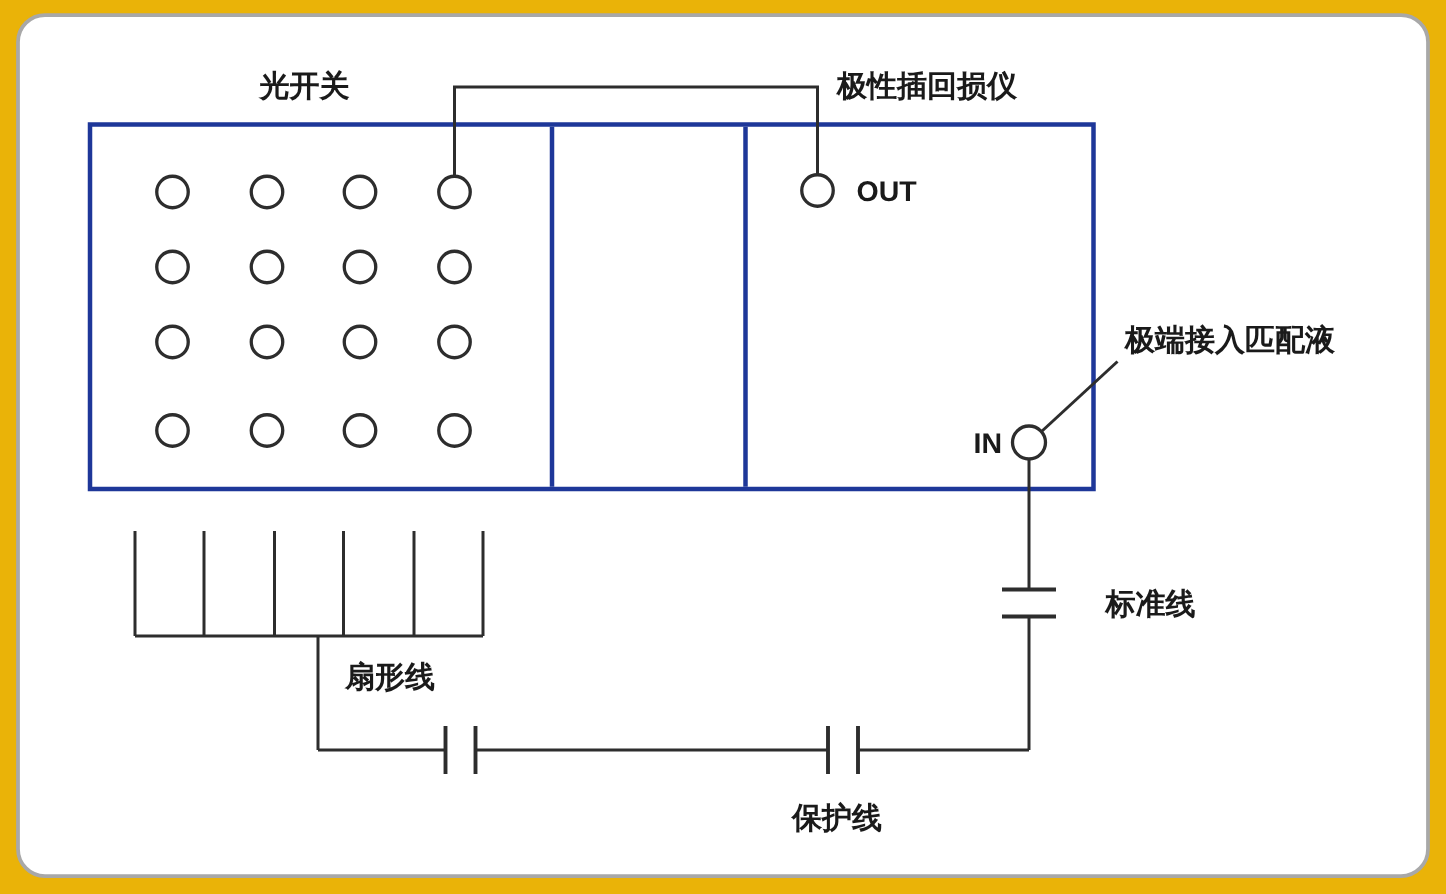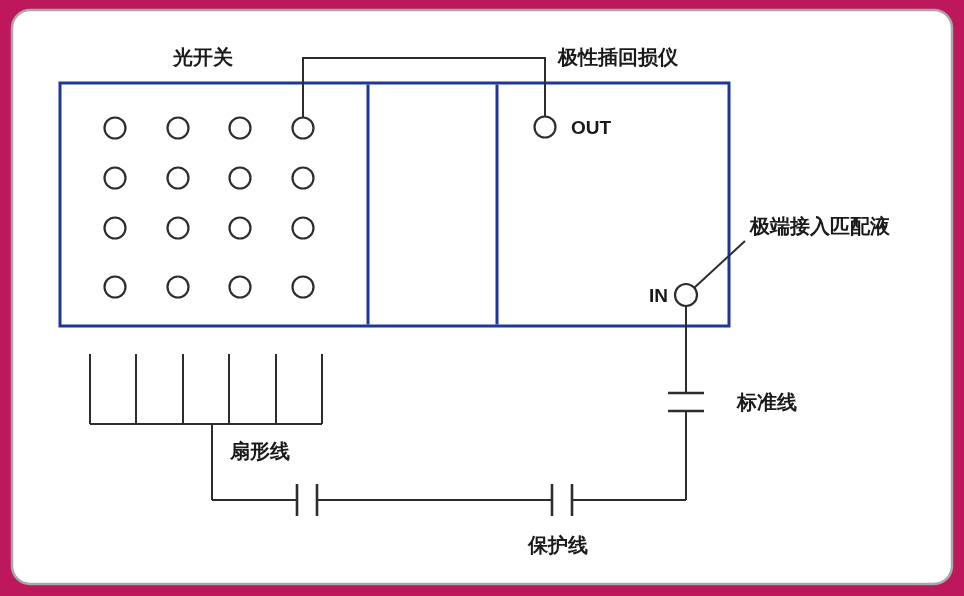--- a/index.html
+++ b/index.html
@@ -4,21 +4,21 @@
 <style>
   html, body {
     margin: 0;
     padding: 0;
     background: #ffffff;
   }
   .stage {
     position: relative;
     width: 964px;
     height: 596px;
-    background: #be185d;
+    background: #eab308;
     font-family: "Liberation Sans", "DejaVu Sans", sans-serif;
   }
   svg text {
     font-family: "Liberation Sans", "DejaVu Sans", sans-serif;
     font-weight: 600;
   }
   .label-cn { font-size: 20px; }
   .label-port { font-size: 19px; }
 </style>
 </head>

